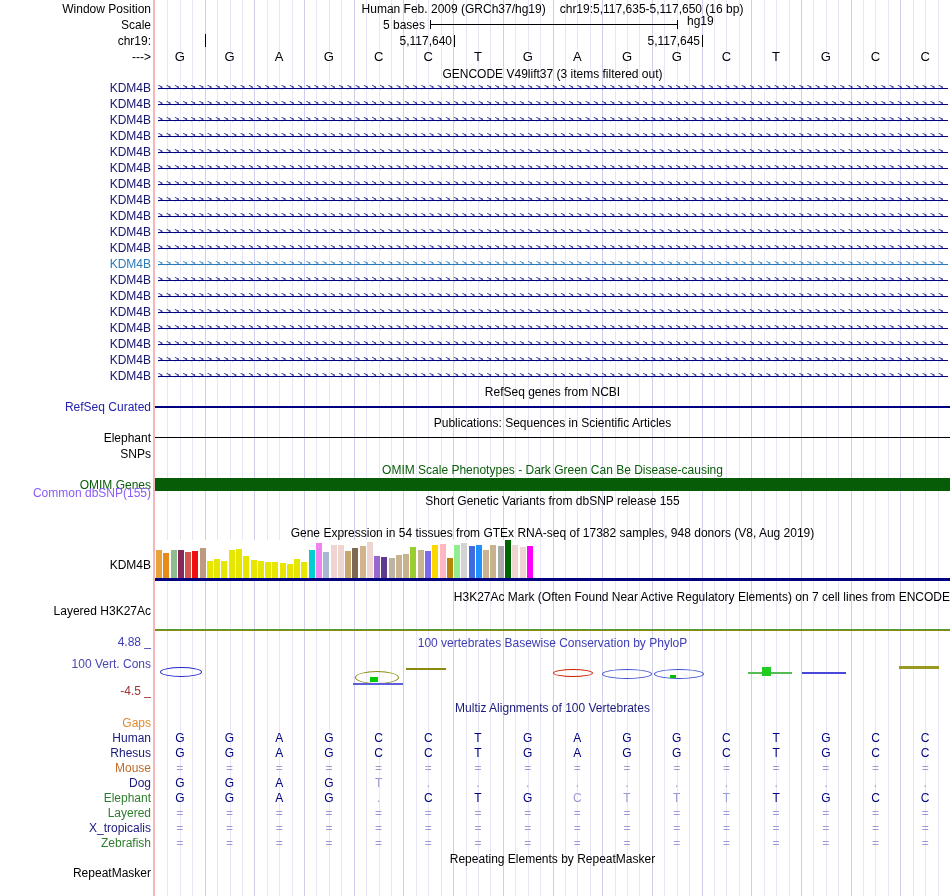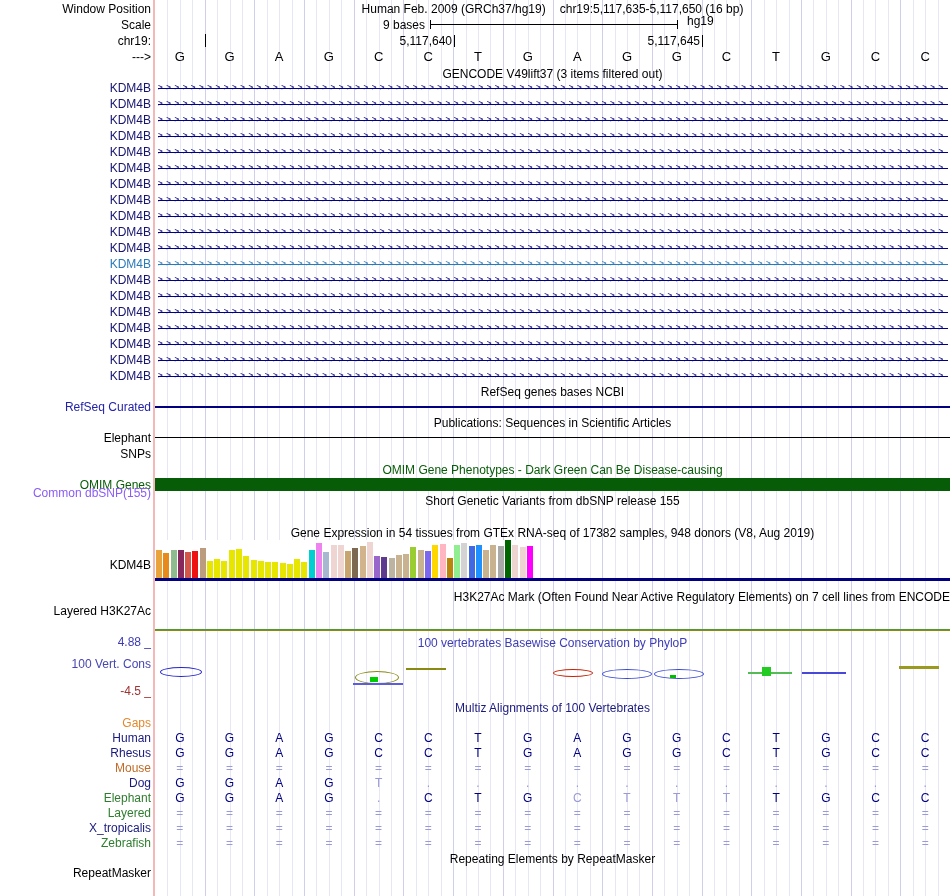--- a/index.html
+++ b/index.html
@@ -110,21 +110,21 @@
     <div class="grid-line" style="left: 925.16px; background: rgb(230, 230, 247);"></div>
     <div class="grid-line" style="left: 937.58px; background: rgb(230, 230, 247);"></div>
   </div>
 <div class="guide-pink"></div>
 
 <div class="topbar">
   <span>Human Feb. 2009 (GRCh37/hg19)</span>
   <span>chr19:5,117,635-5,117,650 (16 bp)</span>
 </div>
 
-<div class="abs" style="top:18px;right:525px;line-height:14px;z-index:3;">9 bases</div>
+<div class="abs" style="top:18px;right:525px;line-height:14px;z-index:3;">5 bases</div>
 <div class="scale-line"></div>
 <div class="scale-tick" style="left:430px;"></div>
 <div class="scale-tick" style="left:677px;"></div>
 <div class="abs" style="top:14px;left:687px;line-height:14px;z-index:3;">hg19</div>
 
 <div class="coord-tick" style="left:205px;top:34px;height:13px;"></div>
 <div class="coord-text" style="right:498px;">5,117,640</div>
 <div class="coord-tick" style="left:454px;top:35px;height:12px;"></div>
 <div class="coord-text" style="right:250px;">5,117,645</div>
 <div class="coord-tick" style="left:702px;top:35px;height:12px;"></div>
@@ -160,23 +160,23 @@
     <div class="left-label" style="top: 486px; color: #8b5cf6;">Common dbSNP(155)</div>
     <div class="left-label" style="top: 558px; color: rgb(0, 0, 0);">KDM4B</div>
     <div class="left-label" style="top: 604px; color: rgb(0, 0, 0);">Layered H3K27Ac</div>
     <div class="left-label" style="top: 635px; color: rgb(60, 60, 180);">4.88 _</div>
     <div class="left-label" style="top: 657px; color: rgb(70, 70, 180);">100 Vert. Cons</div>
     <div class="left-label" style="top: 684px; color: rgb(160, 51, 51);">-4.5 _</div>
     <div class="left-label" style="top: 866px; color: rgb(0, 0, 0);">RepeatMasker</div>
   </div>
 <div id="headers">
     <div class="center-header" style="top: 67px; color: rgb(0, 0, 0);">GENCODE V49lift37 (3 items filtered out)</div>
-    <div class="center-header" style="top: 385px; color: rgb(0, 0, 0);">RefSeq genes bases NCBI</div>
+    <div class="center-header" style="top: 385px; color: rgb(0, 0, 0);">RefSeq genes from NCBI</div>
     <div class="center-header" style="top: 416px; color: rgb(0, 0, 0);">Publications: Sequences in Scientific Articles</div>
-    <div class="center-header" style="top: 463px; color: rgb(7, 92, 7);">OMIM Gene Phenotypes - Dark Green Can Be Disease-causing</div>
+    <div class="center-header" style="top: 463px; color: rgb(7, 92, 7);">OMIM Scale Phenotypes - Dark Green Can Be Disease-causing</div>
     <div class="center-header" style="top: 494px; color: rgb(0, 0, 0);">Short Genetic Variants from dbSNP release 155</div>
     <div class="center-header" style="top: 526px; color: rgb(0, 0, 0);">Gene Expression in 54 tissues from GTEx RNA-seq of 17382 samples, 948 donors (V8, Aug 2019)</div>
     <div class="center-header" style="top: 590px; color: rgb(0, 0, 0); text-align: right;">H3K27Ac Mark (Often Found Near Active Regulatory Elements) on 7 cell lines from ENCODE</div>
     <div class="center-header" style="top: 636px; color: rgb(60, 60, 180);">100 vertebrates Basewise Conservation by PhyloP</div>
     <div class="center-header" style="top: 701px; color: rgb(26, 26, 126);">Multiz Alignments of 100 Vertebrates</div>
     <div class="center-header" style="top: 852px; color: rgb(0, 0, 0);">Repeating Elements by RepeatMasker</div>
   </div>
 
 <div id="gencode-rows">
     <div class="left-label" style="top: 81px; color: rgb(20, 20, 110);">KDM4B</div>

